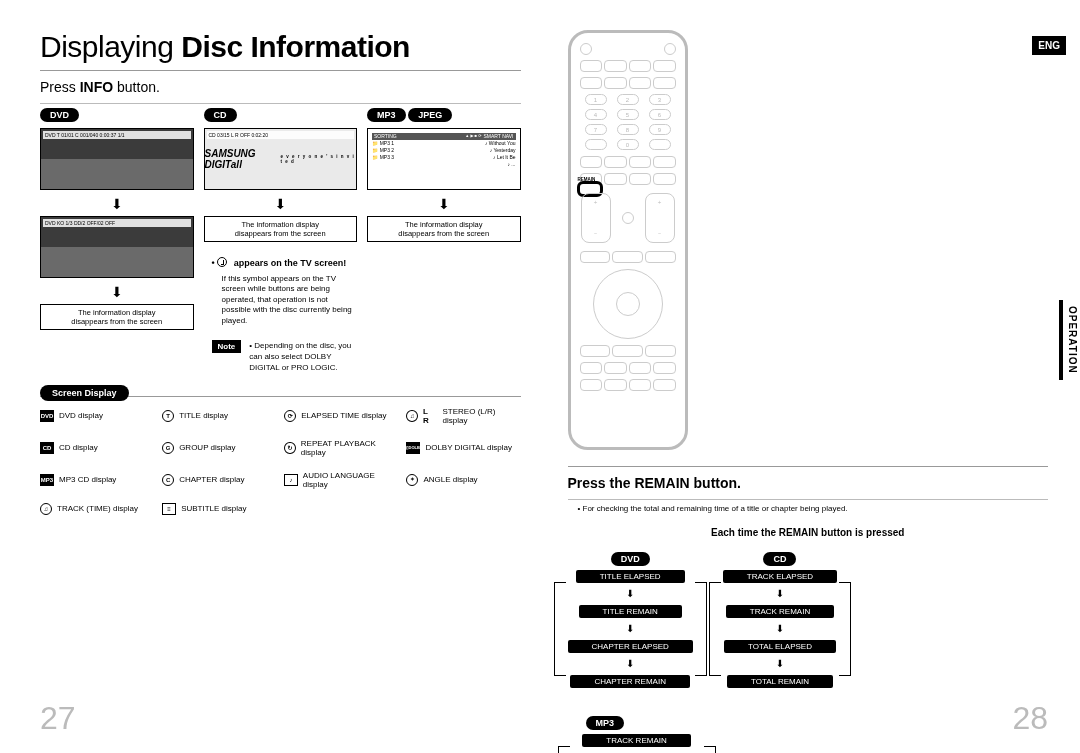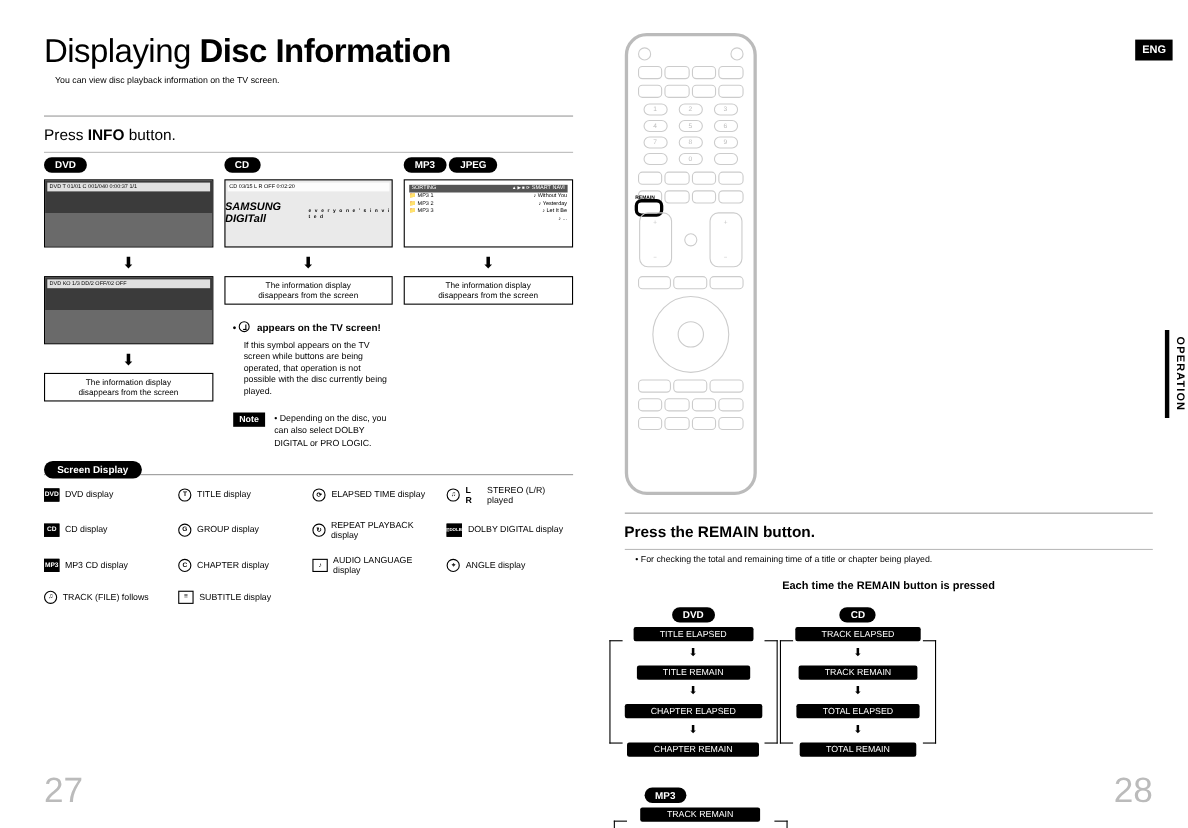--- a/index.html
+++ b/index.html
@@ -145,21 +145,20 @@
 </head>
 <body>
 
 <div class="page">
 
   <div class="left">
     <h1>
       <span>Displaying</span>
       <span class="bold">Disc Information</span>
     </h1>
-    <div class="subdesc">You can view disc playback information  on the TV screen.</div>
 
     <div class="section-hdr">
       <span>Press</span>
       <span class="bold">INFO</span>
       <span>button.</span>
     </div>
 
     <div class="cols3">
 
       <div class="col">
@@ -255,21 +254,21 @@
           <span class="ic round">T</span>
           <span>TITLE display</span>
         </div>
       <div class="item">
           <span class="ic round">⟳</span>
           <span>ELAPSED TIME display</span>
         </div>
       <div class="item">
           <span class="ic round">♫</span>
           <span style="font-weight:700;margin-right:2px">L R</span>
-          <span>STEREO (L/R) played</span>
+          <span>STEREO (L/R) display</span>
         </div>
 
       <div class="item">
           <span class="ic black">CD</span>
           <span>CD display</span>
         </div>
       <div class="item">
           <span class="ic round">G</span>
           <span>GROUP display</span>
         </div>
@@ -294,21 +293,21 @@
           <span class="ic">♪</span>
           <span>AUDIO LANGUAGE display</span>
         </div>
       <div class="item">
           <span class="ic round">⌖</span>
           <span>ANGLE display</span>
         </div>
 
       <div class="item">
           <span class="ic round">♫</span>
-          <span>TRACK (FILE) follows</span>
+          <span>TRACK (TIME) display</span>
         </div>
       <div class="item">
           <span class="ic">≡</span>
           <span>SUBTITLE display</span>
         </div>
     </div>
 
     <div class="page-num">27</div>
   </div>
 

